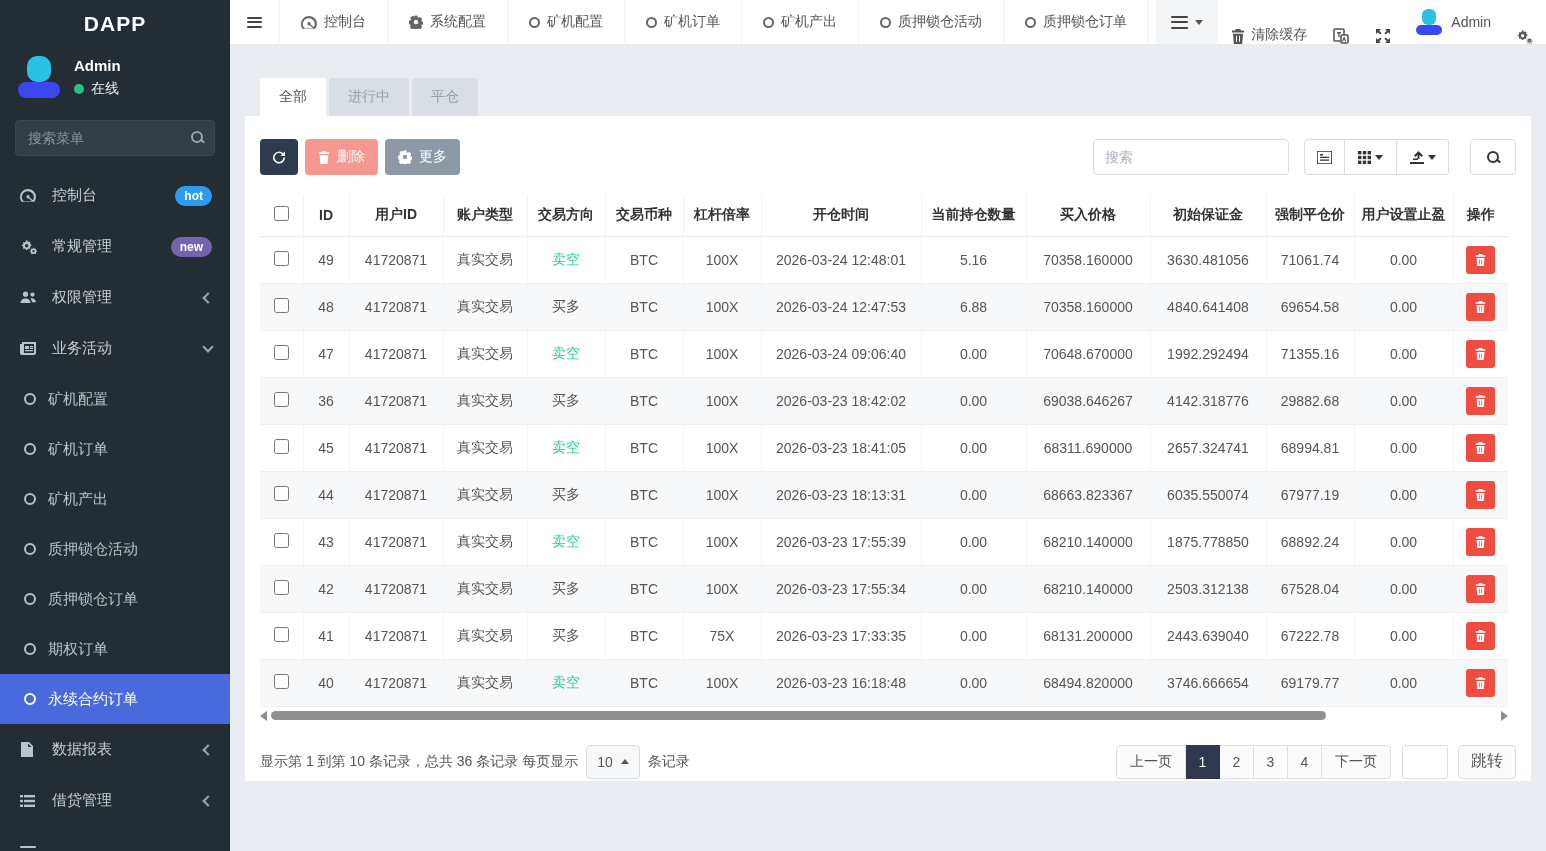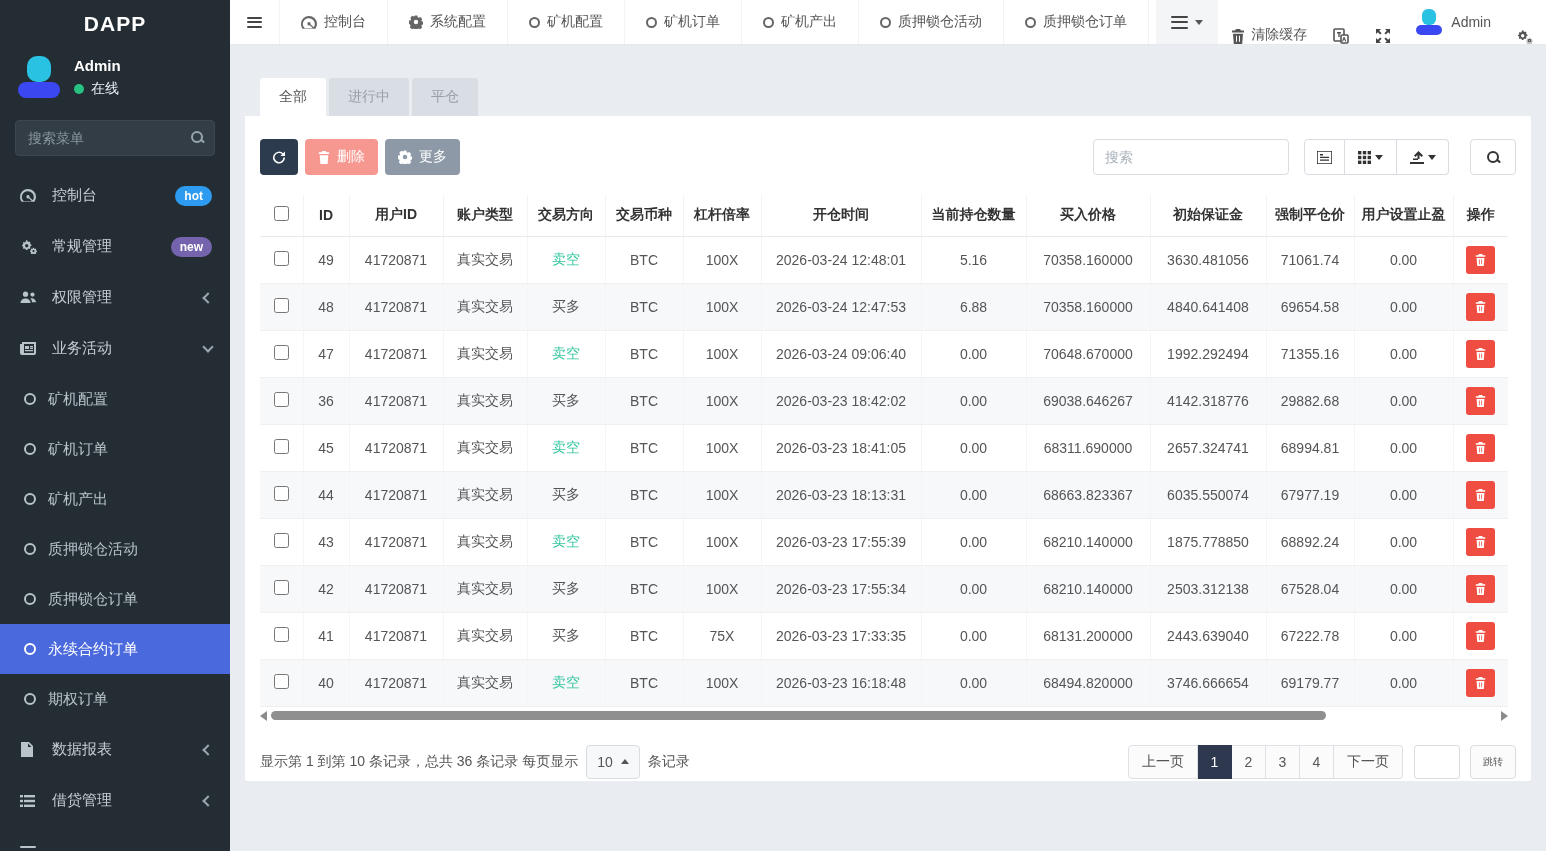--- a/index.html
+++ b/index.html
@@ -108,21 +108,21 @@
   .pg-size { display:inline-flex; align-items:center; gap:8px; height:34px; border:1px solid #d9dde2; background:#f7f8f9; border-radius:4px; padding:0 10px; margin:0 8px; cursor:pointer; }
   .tri-up { width:0; height:0; border-left:4px solid transparent; border-right:4px solid transparent; border-bottom:5px solid #555; }
   .pagination { margin-left:auto; display:flex; align-items:center; }
   .page-btn { min-width:34px; height:34px; padding:0 13px; border:1px solid #dde0e5; background:#fbfbfc; color:#555; display:flex; align-items:center; justify-content:center; font-size:14px; cursor:pointer; }
   .page-btn + .page-btn { border-left:none; }
   .page-btn.first { border-radius:4px 0 0 4px; }
   .page-btn.last { border-radius:0 4px 4px 0; }
   .page-btn.num { padding:0; }
   .page-btn.active { background:#2e3950; border-color:#2e3950; color:#fff; }
   .jump-input { width:46px; height:34px; border:1px solid #d9dde2; border-radius:3px; margin-left:11px; outline:none; font-size:14px; padding:0 6px; font-family:inherit; }
-  .btn-jump { height:34px; padding:0 12px; margin-left:10px; border:1px solid #d9dde2; background:#fbfbfc; border-radius:4px; font-size:10px; color:#555; cursor:pointer; font-family:inherit; }
+  .btn-jump { height:34px; padding:0 12px; margin-left:10px; border:1px solid #d9dde2; background:#fbfbfc; border-radius:4px; font-size:16px; color:#555; cursor:pointer; font-family:inherit; }
 </style>
 </head>
 <body>
 
 <aside class="sidebar">
   <div class="logo">DAPP</div>
   <div class="user-panel">
     <div class="avatar">
         <div class="head"></div>
         <div class="body"></div>
@@ -204,27 +204,27 @@
         <span>矿机产出</span>
       </li>
       <li class="submenu-item">
         <span class="circle"></span>
         <span>质押锁仓活动</span>
       </li>
       <li class="submenu-item">
         <span class="circle"></span>
         <span>质押锁仓订单</span>
       </li>
+      <li class="submenu-item">
+        <span class="circle"></span>
+        <span>期权订单</span>
+      </li>
       <li class="submenu-item active">
         <span class="circle"></span>
         <span>永续合约订单</span>
-      </li>
-      <li class="submenu-item">
-        <span class="circle"></span>
-        <span>期权订单</span>
       </li>
     </ul>
   <ul class="menu" id="side-menu-bottom">
       <li class="menu-item">
         <span class="mi-icon">
           <span>
             <svg class="ic" width="13" height="15" viewBox="0 0 13 15">
               <path fill="#b9c3ca" d="M1 0h8l4 4v11H1V0zm7 1.5V5h3.5L8 1.5zM3 7h7v1.2H3V7zm0 2.5h7v1.2H3V9.5z"></path>
             </svg>
           </span>

